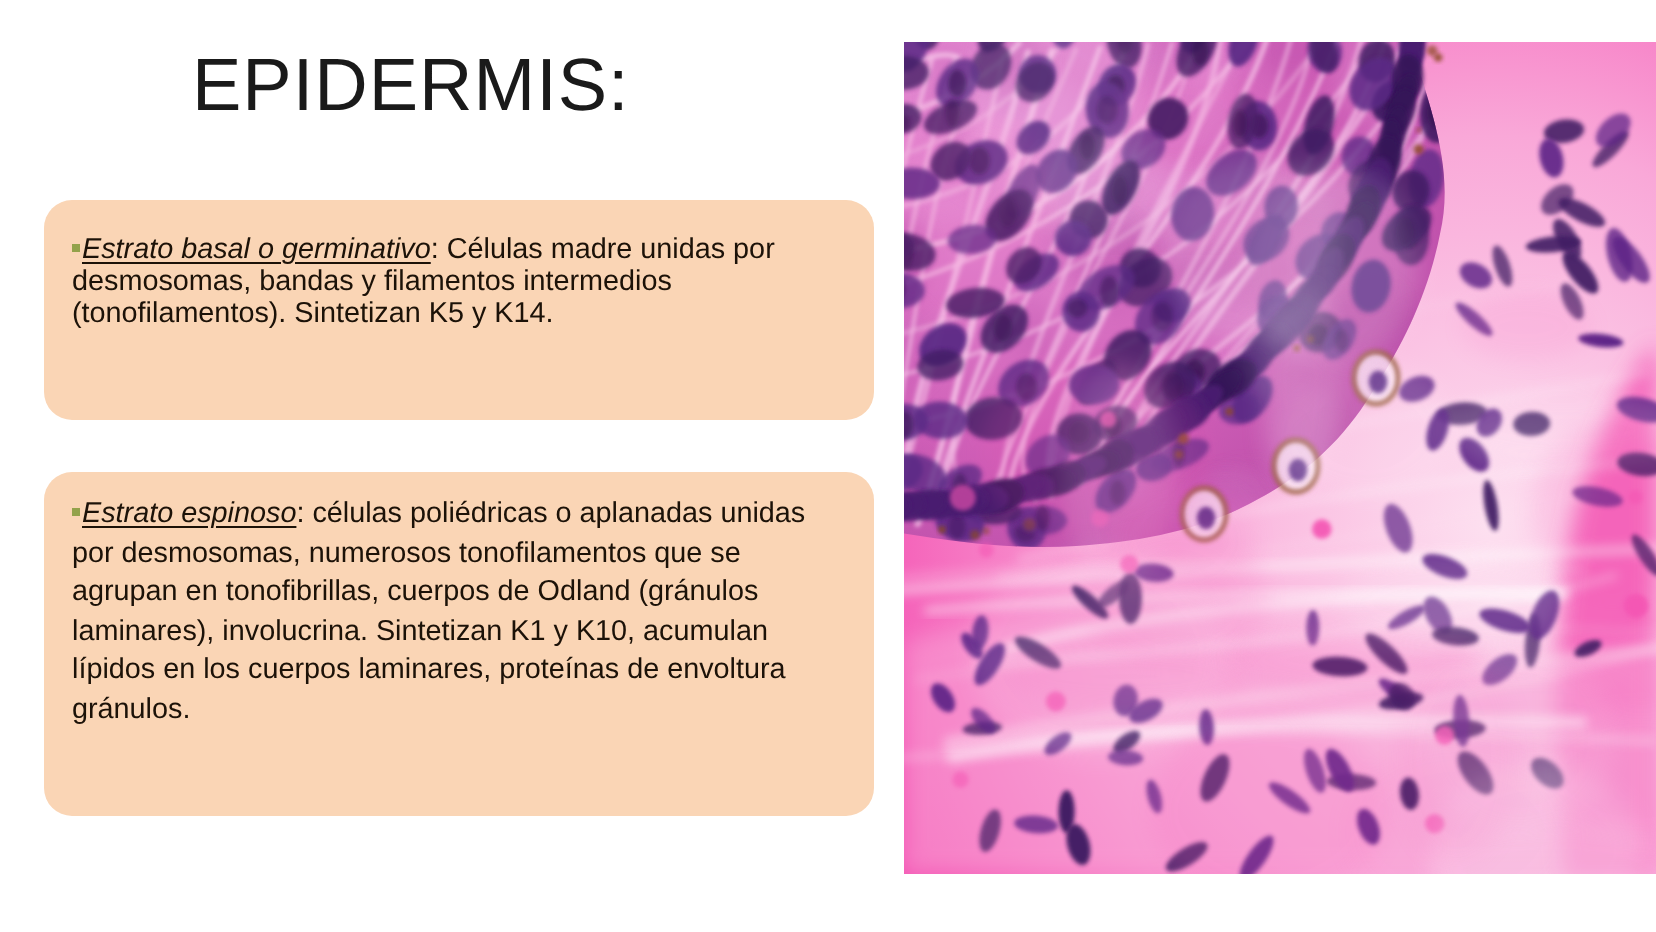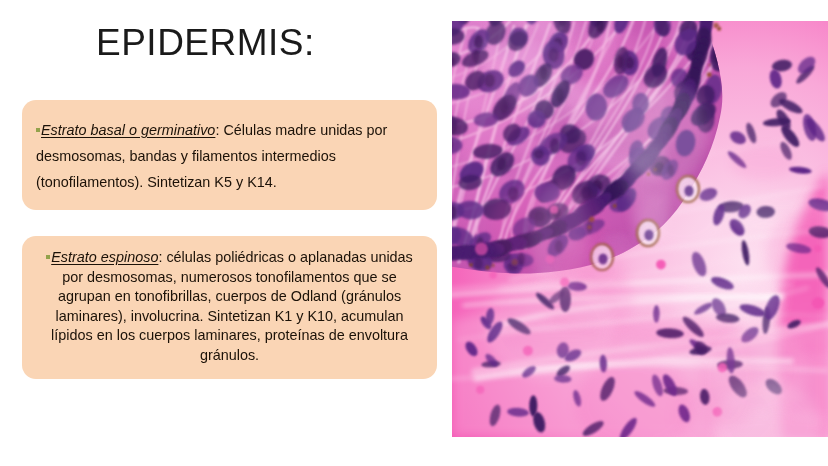--- a/index.html
+++ b/index.html
@@ -38,30 +38,29 @@
     left: 22px;
     top: 100px;
     width: 415px;
     height: 110px;
     padding: 17px 14px 0 14px;
   }
   #callout-espinoso {
     left: 22px;
     top: 236px;
     width: 415px;
-    height: 143px;
+    height: 172px;
     padding: 12px 14px 0 14px;
-    text-align: center;
   }
   .para {
     position: relative;
     font-size: 14.4px;
     color: #1c1208;
   }
-  #callout-basal .para { line-height: 26px; }
+  #callout-basal .para { line-height: 16px; }
   #callout-espinoso .para { line-height: 19.6px; }
 
   .bullet {
     display: inline-block;
     width: 3.5px;
     height: 3.5px;
     background: #93a24b;
     vertical-align: 3.5px;
     margin-right: 1.5px;
   }

